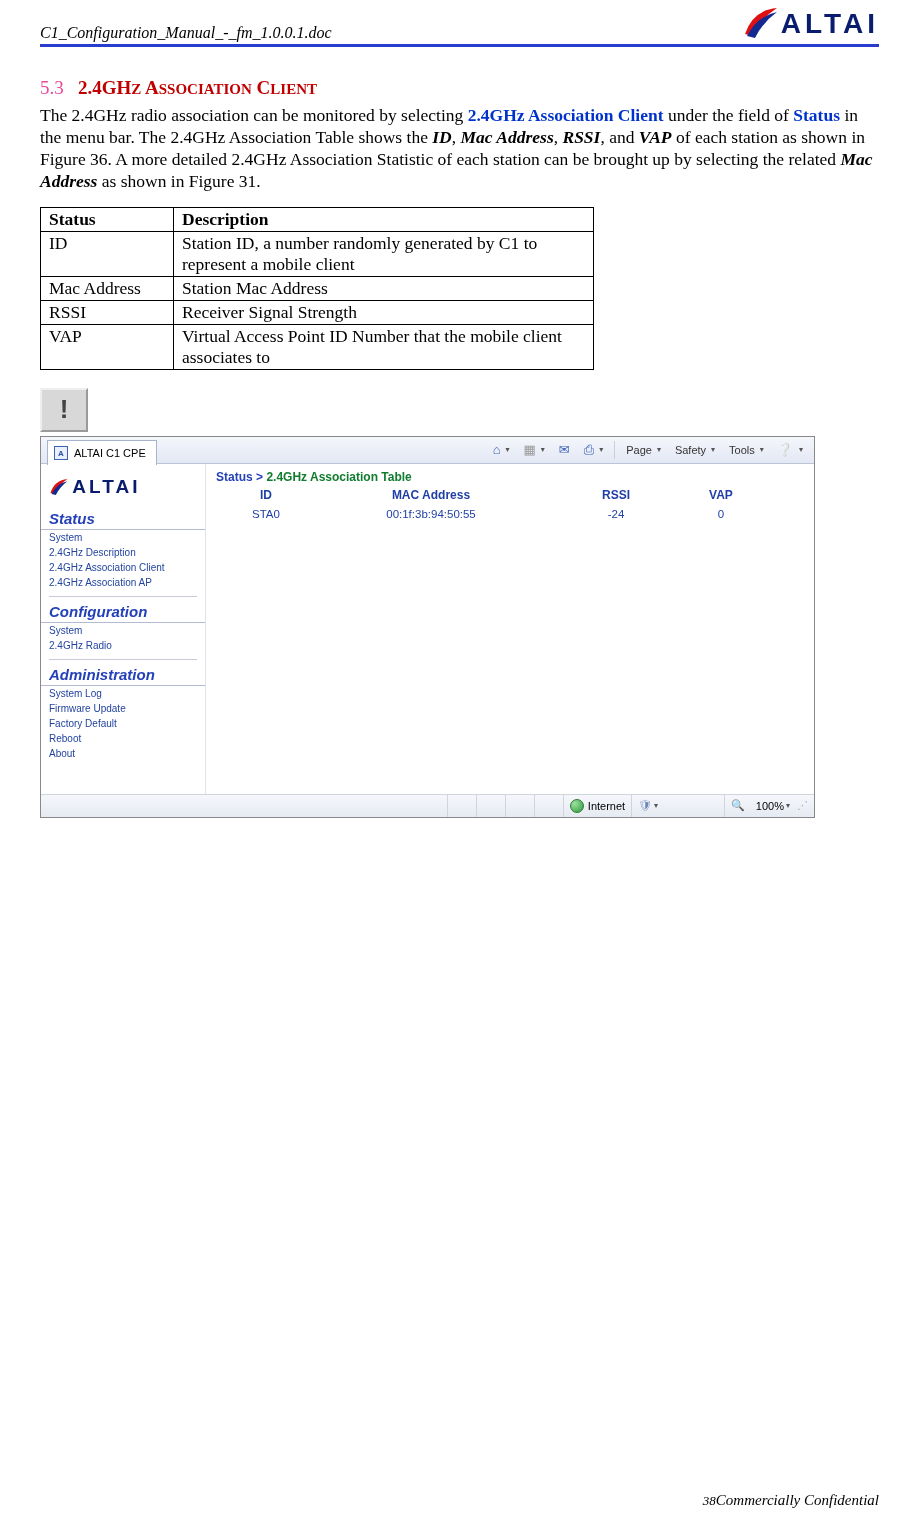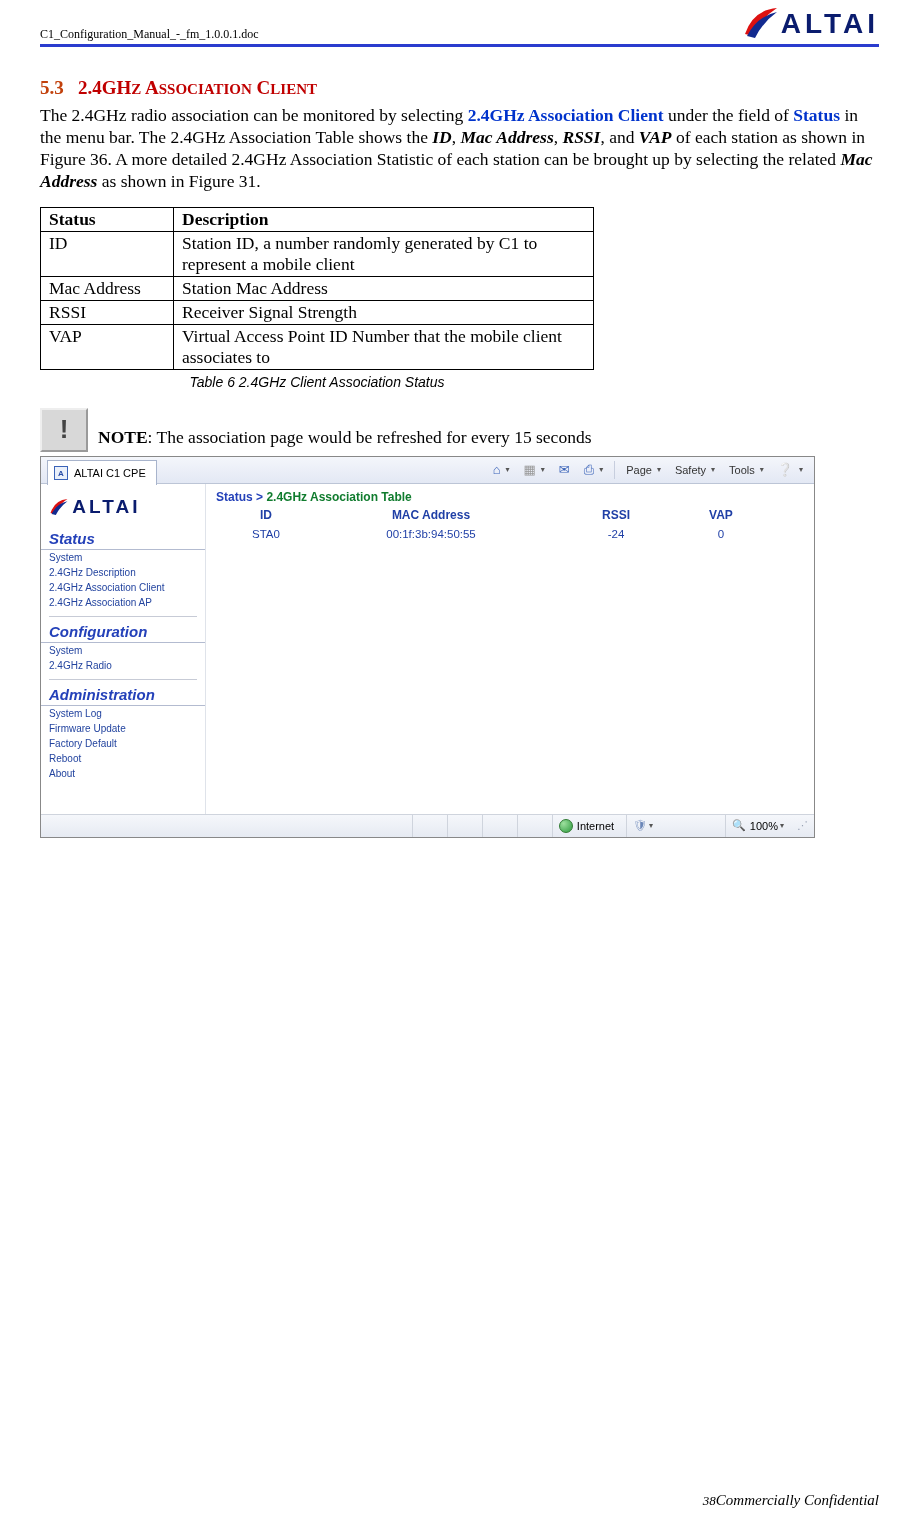--- a/index.html
+++ b/index.html
@@ -18,21 +18,22 @@
     min-height: 1527px;
   }
   .header-row {
     display: flex;
     justify-content: space-between;
     align-items: flex-end;
     border-bottom: 3px solid #2a3cce;
     padding-bottom: 2px;
   }
   .doc-name {
-    font-size: 12px;
+    font-style: italic;
+    font-size: 16px;
   }
   .logo {
     display: flex;
     align-items: flex-end;
     gap: 2px;
     padding-bottom: 4px;
   }
   .logo-swoosh {
     width: 36px;
     height: 34px;
@@ -43,21 +44,21 @@
     font-weight: 900;
     font-size: 28px;
     letter-spacing: 4px;
     color: #0a1c6e;
     line-height: 1;
   }
   h2.section {
     margin: 30px 0 6px 0;
     font-size: 19px;
   }
-  .sec-num { color: #c2410c; font-weight: bold; }
+  .sec-num { color: #ec4899; font-weight: normal; }
   .sec-title { color: #c00000; font-weight: bold; }
   p.body {
     margin: 0 4px 8px 0;
     line-height: 1.25;
   }
   .blue-bold { color: #0033cc; font-weight: bold; }
   .bi { font-style: italic; font-weight: bold; }
   table.status-table {
     border-collapse: collapse;
     margin-top: 14px;
@@ -231,21 +232,20 @@
   .c-rssi { width: 140px; text-align: center; }
   .c-vap { width: 70px; text-align: center; }
   .status-strip {
     border-top: 1px solid #cfd4dd;
     height: 22px;
     background: linear-gradient(#f5f7fb, #e6eaf2);
     display: flex;
     align-items: center;
     padding: 0 6px;
     font-size: 11px;
-    gap: 6px;
   }
   .strip-cell {
     border-left: 1px solid #cfd4dd;
     height: 100%;
     display: flex;
     align-items: center;
     padding: 0 6px;
   }
   .globe {
     width: 12px; height: 12px; border-radius: 50%;
@@ -321,29 +321,23 @@
     <tr>
       <td>RSSI</td>
       <td>Receiver Signal Strength</td>
     </tr>
     <tr>
       <td>VAP</td>
       <td class="justify">Virtual Access Point ID Number that the mobile client associates to</td>
     </tr>
   </tbody>
     </table>
-  <div class="table-caption">
-    <span class="lead">Table 6</span><span>   2.4GHz Client Association Status</span>
-  </div>
 
   <div class="note-row">
     <div class="note-icon">!</div>
-    <div class="note-text">
-      <span class="note-label">NOTE</span><span>: The association page would be refreshed for every 15 seconds</span>
-    </div>
   </div>
 
   <div class="screenshot">
     <div class="ie-toolbar">
       <div class="ie-tab">
         <div class="favicon">A</div>
         <span>ALTAI C1 CPE</span>
       </div>
       <div class="ie-spacer"></div>
       <div class="ie-btn">
@@ -437,21 +431,21 @@
       <div class="strip-cell">
         <div class="globe"></div>
         <span style="margin-left:4px">Internet</span>
       </div>
       <div class="strip-cell" style="width:80px">
         <span style="color:#6b87b8">🛡</span>
           <span class="dd">▾</span>
       </div>
       <div class="strip-cell">
         <span style="color:#3a75c4">🔍</span>
-        <span style="margin-left:4px">100%</span>
+        <span style="margin-left:11px">100%</span>
         <span class="dd">▾</span>
       </div>
       <div style="width:12px;text-align:right;color:#9aa3b5">⋰</div>
     </div>
   </div>
 
 
   <div class="footer">
     <div style="width:200px"></div>
     <div class="pg">38</div>

